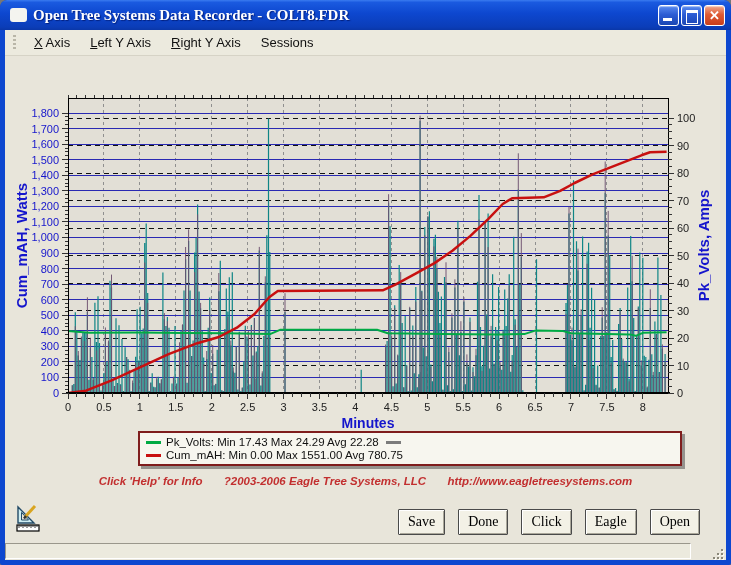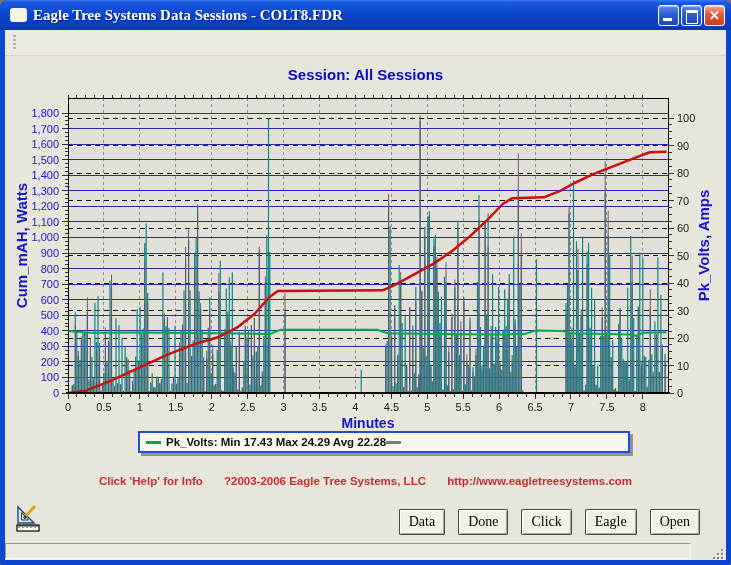--- a/index.html
+++ b/index.html
@@ -50,32 +50,32 @@
     background:repeating-linear-gradient(180deg,#b9b6a8 0 2px,transparent 2px 4px);
   }
   .menu-item{font-size:13px;color:#111;padding:3px 10px;white-space:nowrap;}
   .chart-title{
     position:absolute;left:0;top:36px;width:721px;text-align:center;
     color:#0909cc;font-weight:bold;font-size:15px;
   }
   #chart{position:absolute;left:0;top:60px;width:721px;height:345px;}
   
   .legend{
-    position:absolute;left:133px;top:401px;width:492px;
-    background:#f7f6ef;border:2px solid #1d4ed8;
+    position:absolute;left:133px;top:401px;width:544px;
+    background:#f7f6ef;border:2px solid #7f1d1d;
     box-shadow:3px 3px 0 rgba(80,80,80,.55);
     display:grid;grid-template-columns:240px auto;
-    padding:3px 6px;row-gap:1px;z-index:5;font-weight:bold;
+    padding:3px 6px;row-gap:1px;z-index:5;
   }
   .legend-item{display:flex;align-items:center;font-size:11.5px;color:#111;white-space:nowrap;}
   .legend-key{width:15px;height:3px;margin-right:5px;flex:none;}
   
   .footer-note{
     position:absolute;left:0;top:445px;width:721px;text-align:center;
-    color:#c22f2f;font-size:11.5px;font-weight:bold;
+    color:#c22f2f;font-style:italic;font-size:11.5px;font-weight:bold;
   }
   .footer-note span{margin:0 9px;}
   
   .tool-icon{position:absolute;left:8px;top:474px;width:30px;height:30px;}
   .toolbar{
     position:absolute;right:26px;top:479px;display:flex;gap:13px;
   }
   .btn{
     min-width:37px;height:26px;padding:0 9px;
     background:#f3f1e6;border:1px solid #4a4a4a;border-radius:1px;
@@ -109,35 +109,40 @@
   .axis-title{fill:#1515cc;font-size:15px;font-weight:bold;}
   .x-title{fill:#1515cc;font-size:14px;font-weight:bold;}
 </style>
 </head>
 <body>
 
 <div class="window">
 
   <div class="titlebar">
     <span class="app-icon"></span>
-    <span class="title-text">Eagle Tree Systems Data Sessions - COLT8.FDR</span>
+    <span class="title-text">Open Tree Systems Data Recorder - COLT8.FDR</span>
     <span class="winbtns">
       <button class="wb min"></button>
       <button class="wb max"></button>
       <button class="wb close"></button>
     </span>
   </div>
 
   <div class="content">
 
     <div class="menubar">
       <span class="menu-handle"></span>
+      <span style="display:flex">
+          <div class="menu-item"><u>X</u> Axis</div>
+          <div class="menu-item"><u>L</u>eft Y Axis</div>
+          <div class="menu-item"><u>R</u>ight Y Axis</div>
+          <div class="menu-item">Sessions</div>
+        </span>
     </div>
 
-    <div class="chart-title">Session: All Sessions</div>
 
     <svg id="chart" viewBox="5 90 721 345">
         <rect x="68" y="98" width="600" height="295" fill="#e2dfd6"></rect>
         <g stroke="#8f8f8f" stroke-width="1" stroke-dasharray="3 3" shape-rendering="crispEdges">
           <line x1="103.92814371257485" y1="98" x2="103.92814371257485" y2="393"></line>
           <line x1="139.8562874251497" y1="98" x2="139.8562874251497" y2="393"></line>
           <line x1="175.78443113772454" y1="98" x2="175.78443113772454" y2="393"></line>
           <line x1="211.7125748502994" y1="98" x2="211.7125748502994" y2="393"></line>
           <line x1="247.64071856287427" y1="98" x2="247.64071856287427" y2="393"></line>
           <line x1="283.5688622754491" y1="98" x2="283.5688622754491" y2="393"></line>
@@ -489,39 +494,43 @@
       </svg>
 
     <div class="legend">
         <div class="legend-item">
           <span class="legend-key" style="background: rgb(0, 170, 68);"></span>
           <span>Pk_Volts:  Min 17.43 Max 24.29 Avg 22.28</span>
         </div>
         <div class="legend-item">
           <span class="legend-key" style="background: rgb(123, 123, 123);"></span>
         </div>
+        <div class="legend-item">
+          <span class="legend-key" style="background: rgb(200, 16, 16);"></span>
+          <span>Cum_mAH:  Min 0.00 Max 1551.00 Avg 780.75</span>
+        </div>
       </div>
 
     <div class="footer-note">
       <span>Click 'Help' for Info</span>
       <span>?2003-2006 Eagle Tree Systems, LLC</span>
       <span>http://www.eagletreesystems.com</span>
     </div>
 
     <svg class="tool-icon" viewBox="0 0 30 30">
       <path d="M5 3 L5 19 L21 19 Z" fill="#cfeef2" stroke="#234a66" stroke-width="1.4"></path>
       <path d="M8.5 8.5 L8.5 16 L15.5 16 Z" fill="#e8e5da" stroke="#234a66" stroke-width="1"></path>
       <line x1="22" y1="2" x2="12" y2="13" stroke="#d9a520" stroke-width="3"></line>
       <line x1="13" y1="12" x2="11" y2="14.5" stroke="#333" stroke-width="2.4"></line>
       <rect x="4" y="21" width="22" height="6" fill="#fff" stroke="#000" stroke-width="1.2"></rect>
       <path d="M6 21v3 M8 21v2 M10 21v3 M12 21v2 M14 21v3 M16 21v2 M18 21v3 M20 21v2 M22 21v3 M24 21v2" stroke="#000" stroke-width="0.8"></path>
     </svg>
 
     <div class="toolbar">
-        <button class="btn">Data</button>
+        <button class="btn">Save</button>
         <button class="btn">Done</button>
         <button class="btn">Click</button>
         <button class="btn">Eagle</button>
         <button class="btn">Open</button>
       </div>
 
     <div class="statusbar"></div>
     <div class="grip">
         <i></i>
         <i></i>

